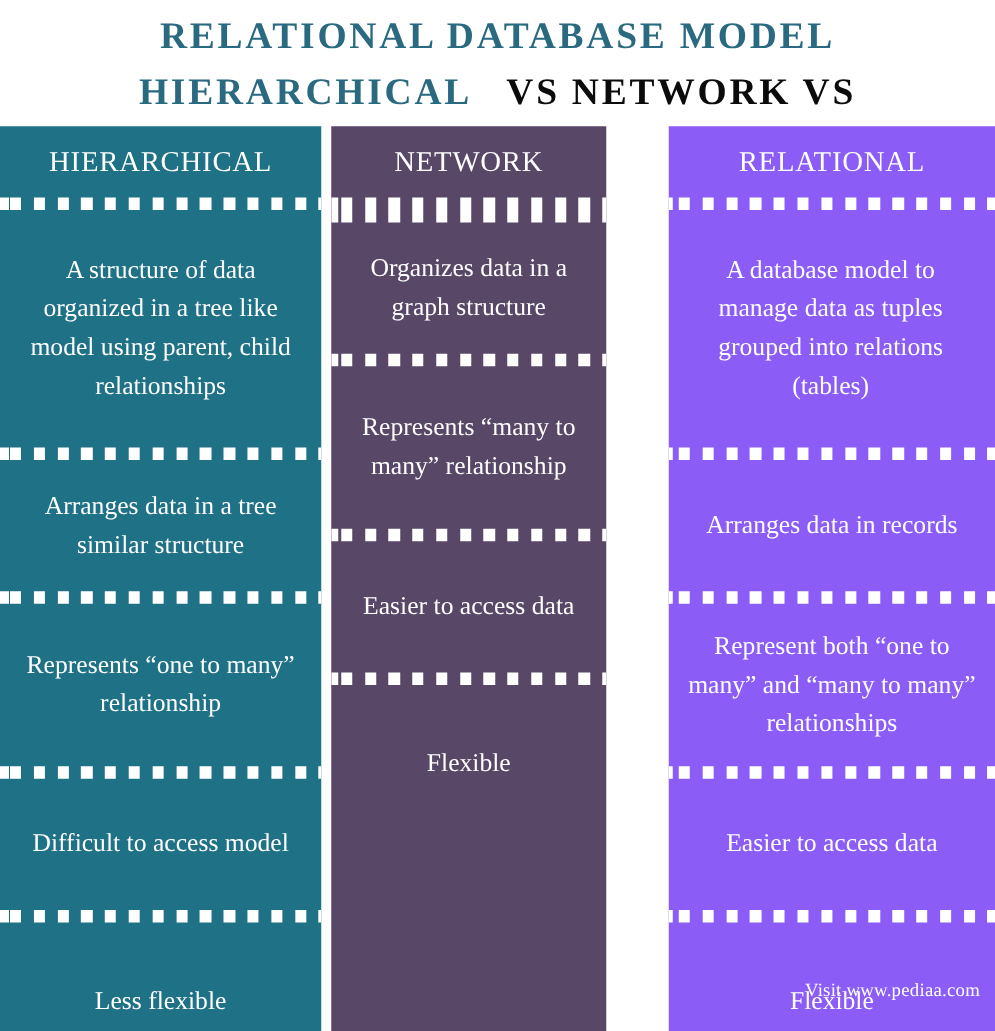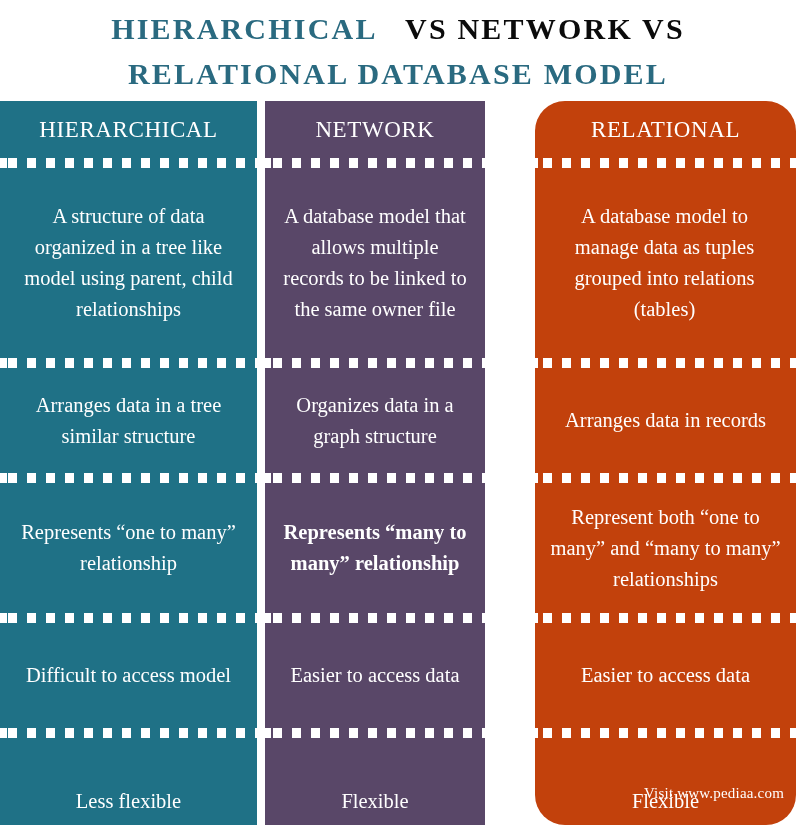--- a/index.html
+++ b/index.html
@@ -98,25 +98,25 @@
     color: #ffffff;
     font-size: 15px;
     letter-spacing: 0.2px;
     white-space: nowrap;
   }
 </style>
 </head>
 <body>
 
 <div class="title-block">
+  <div class="title-line t-accent">RELATIONAL DATABASE MODEL</div>
   <div class="title-line">
     <span class="t-accent">HIERARCHICAL</span>
     <span>&nbsp;&nbsp;</span><span class="t-dark">VS NETWORK VS</span>
   </div>
-  <div class="title-line t-accent">RELATIONAL DATABASE MODEL</div>
 </div>
 
 <div class="table-area">
 
   <div class="column col-1" style="background: rgb(31, 113, 134);">
     <div class="col-header" style="height: 57px;">HIERARCHICAL</div>
     <div class="sep"></div>
     <div class="cell" style="height: 190px;">
       <span class="cell-inner">A structure of data organized in a tree like model using parent, child relationships</span>
     </div>
@@ -134,42 +134,39 @@
     </div>
     <div class="sep"></div>
     <div class="cell" style="height: 127px;">
       <span class="cell-inner">Less flexible</span>
     </div>
   </div>
 
   <div class="column col-2" style="background: rgb(89, 71, 104);">
     <div class="col-header" style="height: 57px;">NETWORK</div>
     <div class="sep"></div>
-    <div class="cell" style="height: 190px;">
-      <span class="cell-inner">A database model that allows multiple records to be linked to the same owner file</span>
-    </div>
     <div class="sep"></div>
     <div class="cell" style="height: 105px;">
       <span class="cell-inner">Organizes data in a graph structure</span>
     </div>
     <div class="sep"></div>
-    <div class="cell" style="height: 130px; font-weight: bold;">
+    <div class="cell" style="height: 130px;">
       <span class="cell-inner">Represents “many to many” relationship</span>
     </div>
     <div class="sep"></div>
     <div class="cell" style="height: 105px;">
       <span class="cell-inner">Easier to access data</span>
     </div>
     <div class="sep"></div>
     <div class="cell" style="height: 127px;">
       <span class="cell-inner">Flexible</span>
     </div>
   </div>
 
-  <div class="column col-3" style="background: #c2410c; border-radius: 30px;">
+  <div class="column col-3" style="background: #8b5cf6;">
     <div class="col-header" style="height: 57px;">RELATIONAL</div>
     <div class="sep"></div>
     <div class="cell" style="height: 190px; padding-left: 12px;">
       <span class="cell-inner">A database model to manage data as tuples grouped into relations (tables)</span>
     </div>
     <div class="sep"></div>
     <div class="cell" style="height: 105px;">
       <span class="cell-inner">Arranges data in records</span>
     </div>
     <div class="sep"></div>

